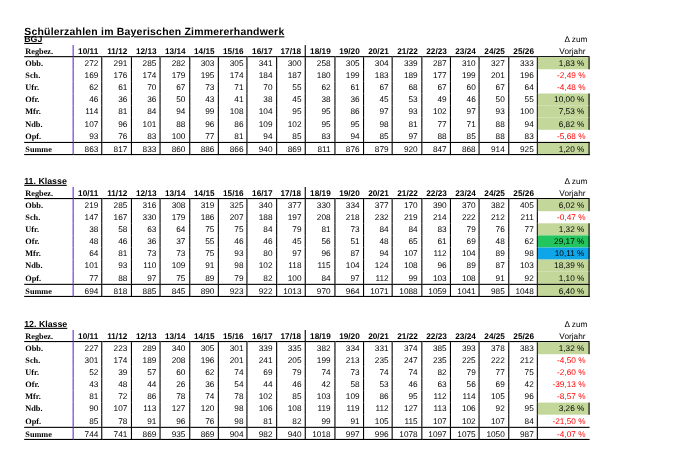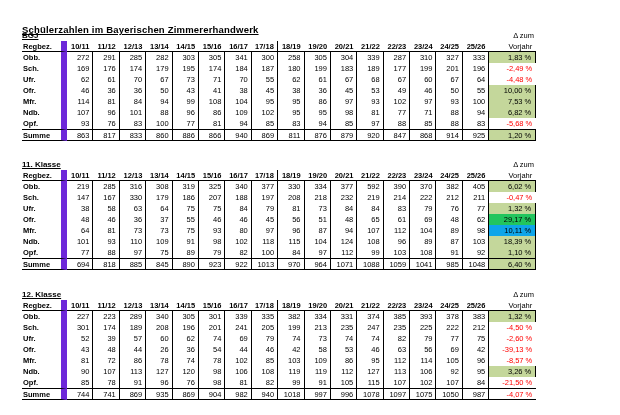--- a/index.html
+++ b/index.html
@@ -60,22 +60,23 @@
   .row.sum { height: 12px; }
   .c {
     height: 100%;
     display: flex;
     align-items: center;
     white-space: nowrap;
     overflow: hidden;
   }
   .lab {
     font-weight: bold;
-    border-right: 6px solid #6d28d9;
+    border-right: 1px solid #6d28d9;
     padding-left: 1px;
+    font-family: Liberation Serif, serif;
   }
   .yr {
     justify-content: flex-end;
     padding-right: 3px;
     border-right: 1px solid #000;
   }
   .hy {
     justify-content: center;
     font-weight: bold;
   }
@@ -317,21 +318,21 @@
             <div class="c yr">285</div>
             <div class="c yr">316</div>
             <div class="c yr">308</div>
             <div class="c yr">319</div>
             <div class="c yr">325</div>
             <div class="c yr">340</div>
             <div class="c yr">377</div>
             <div class="c yr">330</div>
             <div class="c yr">334</div>
             <div class="c yr">377</div>
-            <div class="c yr">592</div>
+            <div class="c yr">170</div>
             <div class="c yr">390</div>
             <div class="c yr">370</div>
             <div class="c yr">382</div>
             <div class="c yr">405</div>
             <div class="c delta pos" style="background: rgb(196, 215, 155);">6,02 %</div>
           </div>
           <div class="row">
             <div class="c lab">Sch.</div>
             <div class="c yr">147</div>
             <div class="c yr">167</div>

